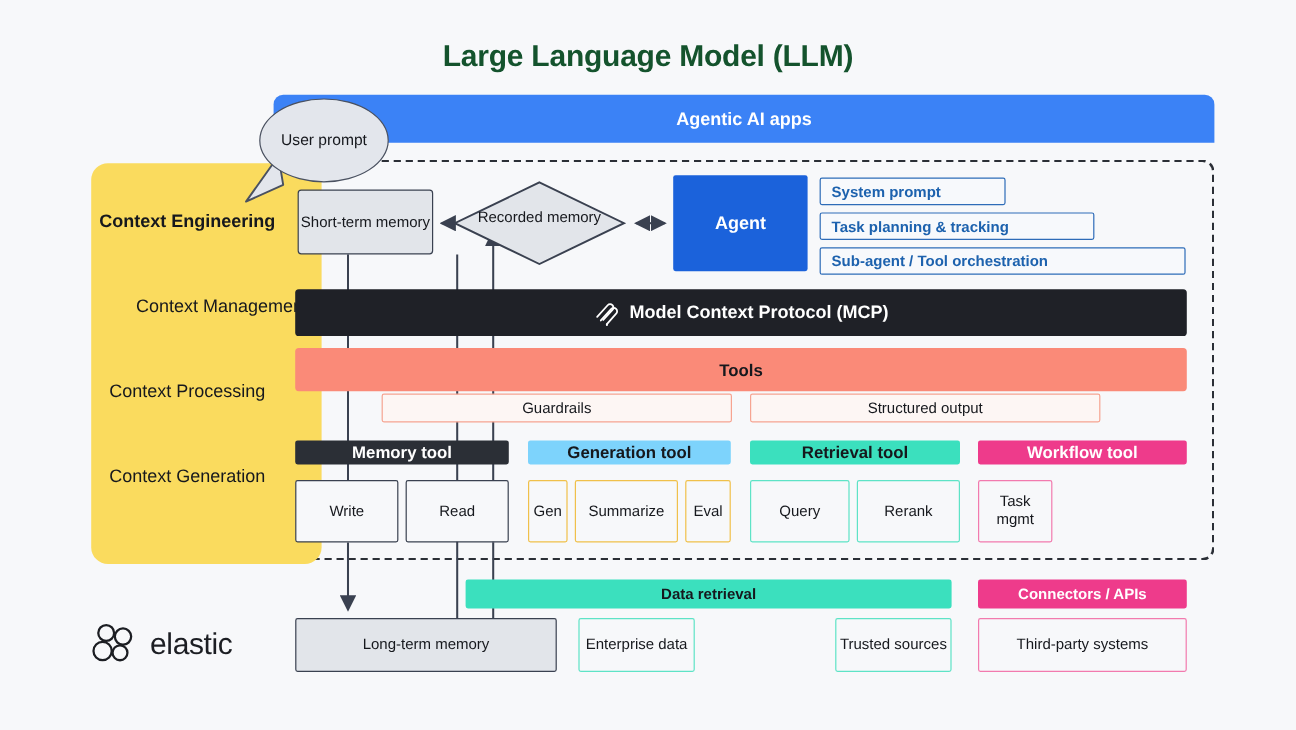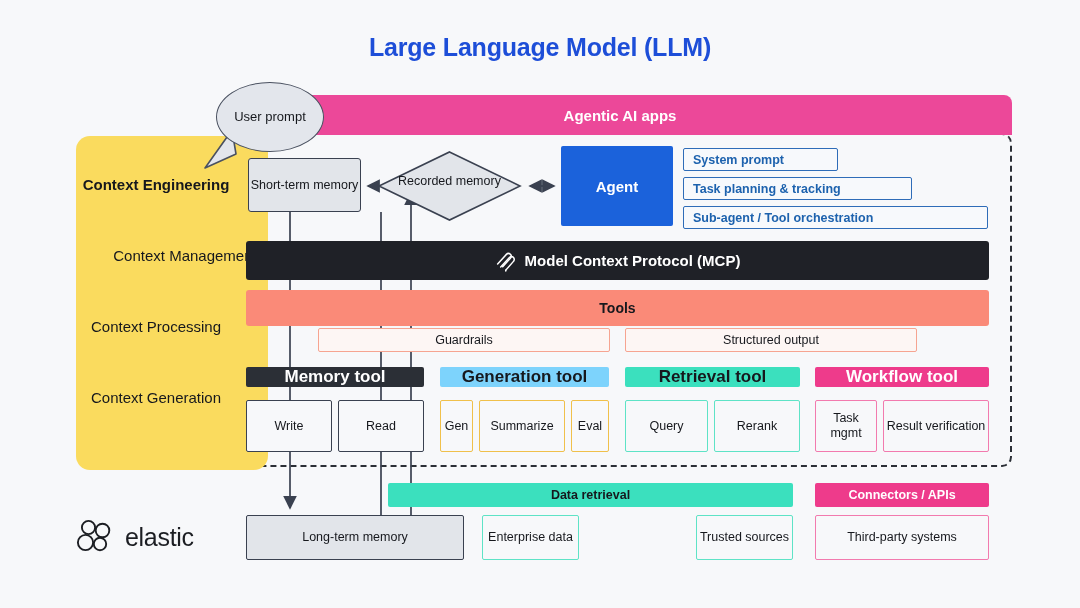--- a/index.html
+++ b/index.html
@@ -11,21 +11,21 @@
     overflow:hidden;
     position:relative;
   }
   .stage{position:absolute;left:0;top:0;width:1080px;height:608px;}
 
   
   #page-title{
     position:absolute;left:0;top:33px;width:1080px;
     text-align:center;
     font-size:25px;font-weight:bold;letter-spacing:-.2px;
-    color:#1d4ed8;
+    color:#14532d;
   }
 
   
   #context-panel{
     position:absolute;left:76px;top:136px;width:192px;height:334px;
     background:#FADB5E;border-radius:14px;
     z-index:2;
   }
   #context-panel .ctx{
     position:absolute;left:0;width:160px;text-align:center;
@@ -41,22 +41,22 @@
   #llm-dashed-region{
     position:absolute;left:228px;top:133px;width:784px;height:334px;
     border:2px dashed #2B2F36;
     border-radius:10px;
     box-sizing:border-box;
     z-index:1;
   }
 
   
   #agentic-header{
-    position:absolute;left:228px;top:95px;width:784px;height:40px;
-    background:#ec4899;
+    position:absolute;left:228px;top:79px;width:784px;height:40px;
+    background:#3b82f6;
     border-radius:8px 8px 0 0;
     color:#fff;font-size:15px;font-weight:bold;
     display:flex;align-items:center;justify-content:center;
     z-index:3;
   }
 
   
   #user-prompt-bubble{
     position:absolute;left:216px;top:82px;width:106px;height:68px;
     background:#E3E6EC;border:1.6px solid #4A5160;
@@ -134,21 +134,21 @@
     display:flex;align-items:center;justify-content:center;
     font-size:12.5px;color:#16181D;border-radius:2px;z-index:5;
   }
   #guardrails{left:318px;top:328px;width:292px;height:24px;}
   #structured-output{left:625px;top:328px;width:292px;height:24px;}
 
   
   .group-header{
     position:absolute;box-sizing:border-box;height:20px;
     display:flex;align-items:center;justify-content:center;
-    font-size:17px;font-weight:bold;border-radius:2px;z-index:5;
+    font-size:14px;font-weight:bold;border-radius:2px;z-index:5;
   }
   #gh-memory{left:246px;top:367px;width:178px;background:#2B2F36;color:#fff;}
   #gh-generation{left:440px;top:367px;width:169px;background:#7dd3fc;color:#16181D;}
   #gh-retrieval{left:625px;top:367px;width:175px;background:#3BE0BE;color:#16181D;}
   #gh-workflow{left:815px;top:367px;width:174px;background:#EE3B8B;color:#fff;}
 
   
   .toolitem{
     position:absolute;box-sizing:border-box;
     background:#F7F8FA;
@@ -304,21 +304,20 @@
   <div class="group-header" id="gh-workflow">Workflow tool</div>
 
   <div class="toolitem t-memory" id="ti-write">Write</div>
   <div class="toolitem t-memory" id="ti-read">Read</div>
   <div class="toolitem t-generation" id="ti-gen">Gen</div>
   <div class="toolitem t-generation" id="ti-summarize">Summarize</div>
   <div class="toolitem t-generation" id="ti-eval">Eval</div>
   <div class="toolitem t-retrieval" id="ti-query">Query</div>
   <div class="toolitem t-retrieval" id="ti-rerank">Rerank</div>
   <div class="toolitem t-workflow" id="ti-taskmgmt">Task mgmt</div>
-  <div class="toolitem t-workflow" id="ti-resultverif">Result verification</div>
 
   <div id="data-retrieval-bar">
     <span>Data retrieval</span>
   </div>
   <div id="connectors-bar">
     <span>Connectors / APIs</span>
   </div>
 
   <div id="long-term-memory">Long-term memory</div>
   <div class="srcbox s-teal" id="sb-enterprise">Enterprise data</div>

